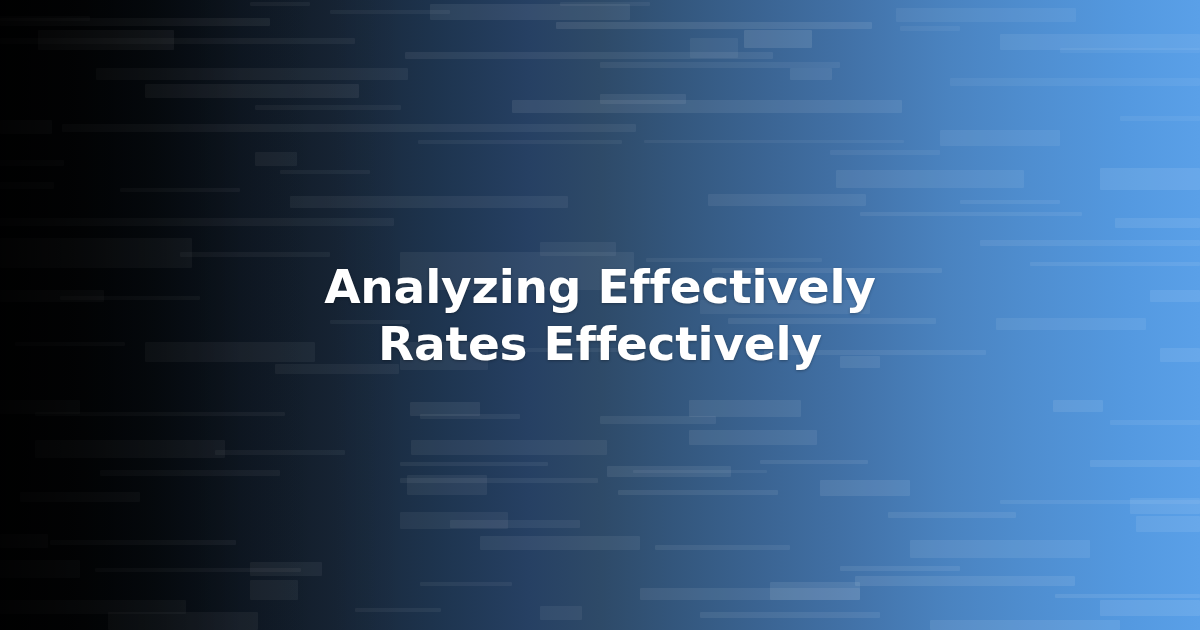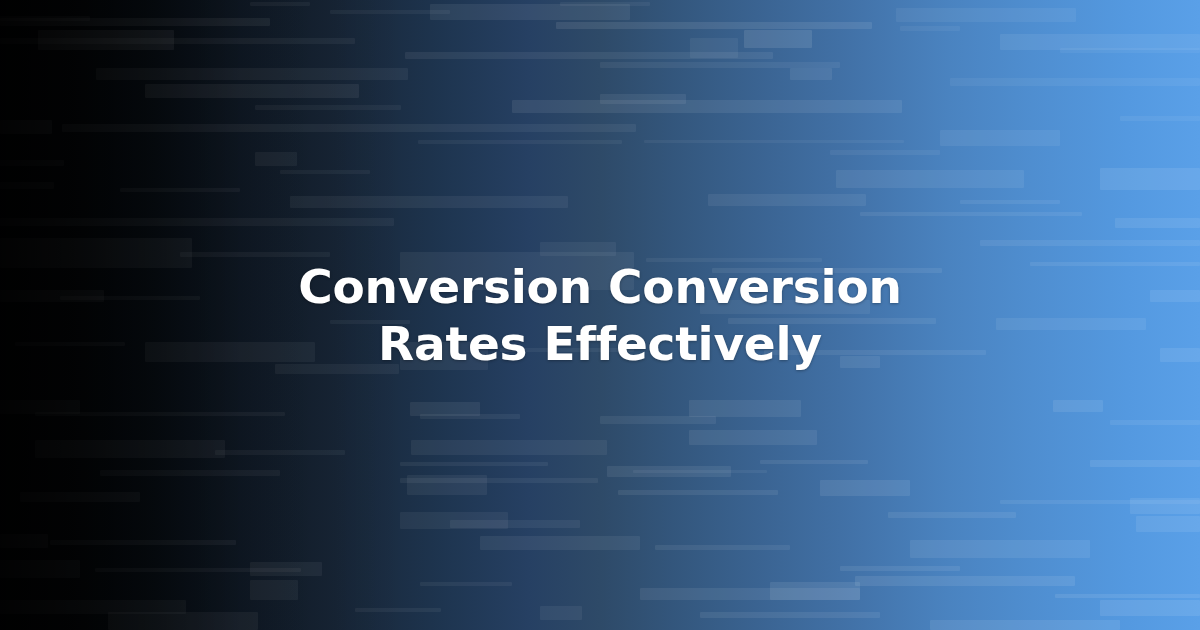--- a/index.html
+++ b/index.html
@@ -206,16 +206,16 @@
       <div class="bar" style="left: 1160px; top: 348px; width: 40px; height: 14px; opacity: 0.085; background: rgb(255, 255, 255);"></div>
       <div class="bar" style="left: 1130px; top: 498px; width: 70px; height: 16px; opacity: 0.085; background: rgb(255, 255, 255);"></div>
       <div class="bar" style="left: 690px; top: 38px; width: 48px; height: 20px; opacity: 0.055; background: rgb(255, 255, 255);"></div>
       <div class="bar" style="left: 330px; top: 10px; width: 120px; height: 4px; opacity: 0.05; background: rgb(255, 255, 255);"></div>
       <div class="bar" style="left: 560px; top: 2px; width: 90px; height: 4px; opacity: 0.05; background: rgb(255, 255, 255);"></div>
     </div>
 
   <div class="vignette-left"></div>
 
   <div class="title-wrap">
-    <h1 class="title">Conversion Conversion Rates Effectively</h1>
+    <h1 class="title">Analyzing Effectively Rates Effectively</h1>
   </div>
 
 </div>
 
 </body></html>

